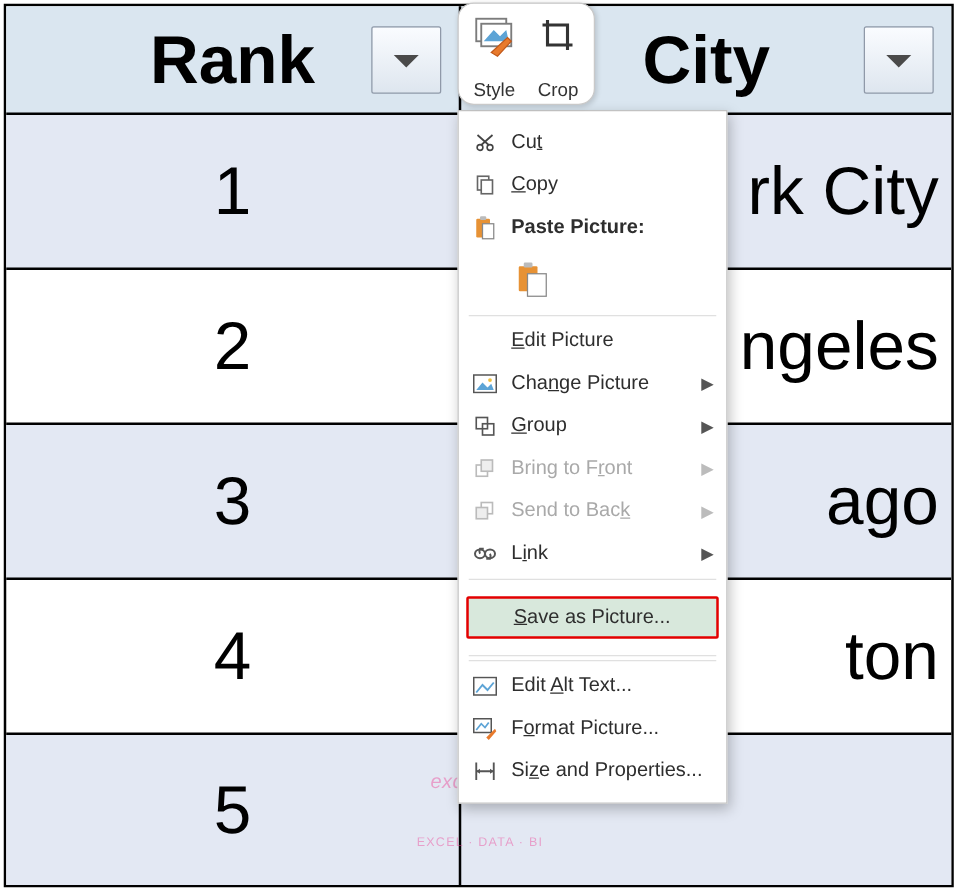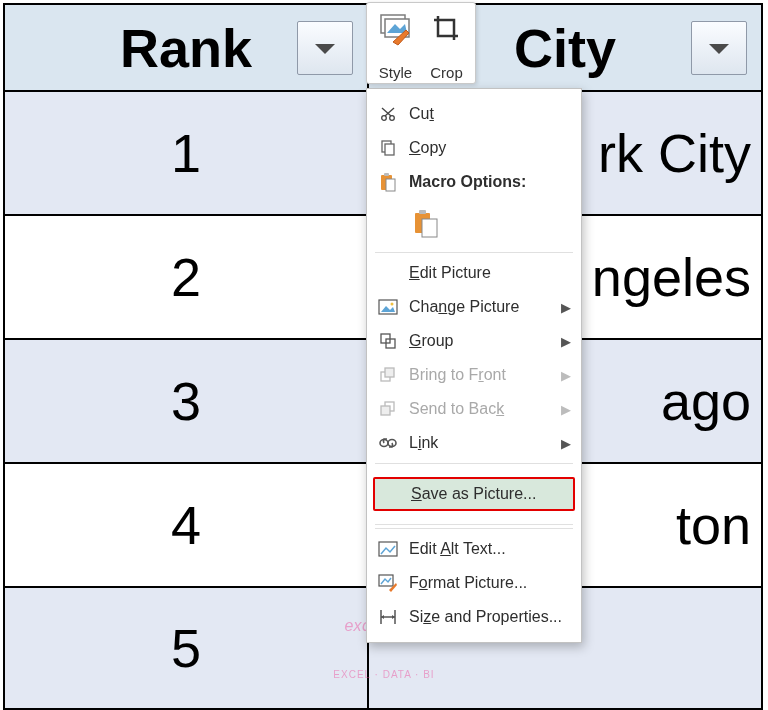--- a/index.html
+++ b/index.html
@@ -64,21 +64,21 @@
     cursor: pointer;
   }
   .filter-btn svg { width: 24px; height: 16px; }
   
   .mini-toolbar {
     position: absolute;
     top: 2px; left: 366px;
     width: 110px; height: 82px;
     background: #fff;
     border: 1px solid #c9c9c9;
-    border-radius: 3px;
+    border-radius: 13px;
     display: flex;
     padding: 6px 6px 2px;
     gap: 6px;
     z-index: 20;
     box-shadow: 1px 1px 4px rgba(0,0,0,.15);
   }
   .mini-btn {
     width: 48px;
     display:flex;
     flex-direction:column;
@@ -258,21 +258,21 @@
   </div>
 
   <div class="menu-item bold paste-row">
     <span class="mi-ico">
       <svg width="18" height="20" viewBox="0 0 18 20">
           <rect x="2" y="3" width="11" height="15" fill="#e79235" rx="1"></rect>
           <rect x="5" y="1" width="5" height="3" fill="#bbb" rx="1"></rect>
           <rect x="7" y="7" width="9" height="12" fill="#fff" stroke="#888"></rect>
         </svg>
     </span>
-    <span>Macro Options:</span>
+    <span>Paste Picture:</span>
   </div>
   <div class="paste-sub">
     <div class="paste-icon">
       <svg width="26" height="30" viewBox="0 0 26 30">
         <rect x="2" y="4" width="15" height="20" fill="#e79235" rx="1"></rect>
         <rect x="6" y="1" width="7" height="4" fill="#bbb" rx="1"></rect>
         <rect x="9" y="10" width="15" height="18" fill="#fff" stroke="#888"></rect>
       </svg>
     </div>
   </div>

